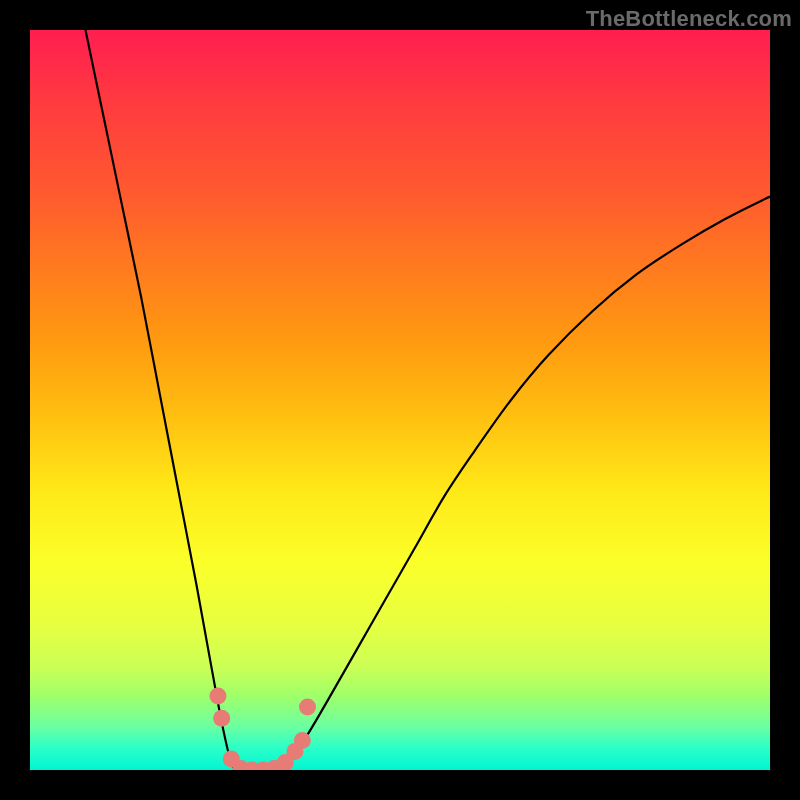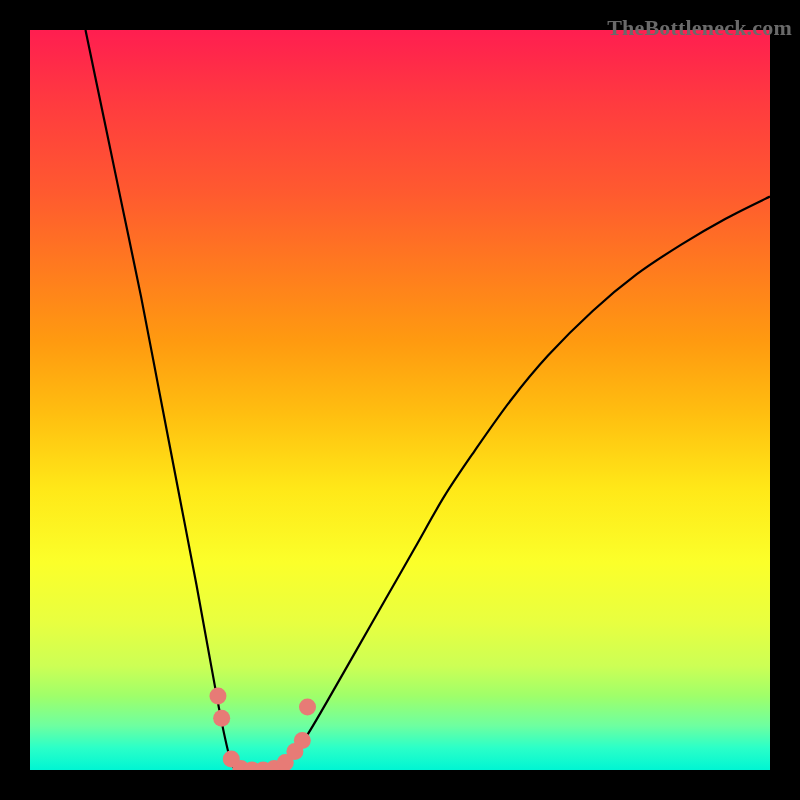--- a/index.html
+++ b/index.html
@@ -27,26 +27,25 @@
       #ccff55 86%,
       #9fff6a 90%,
       #6effa0 94%,
       #2bffc8 97%,
       #00f5d3 100%);
   }
   .watermark {
     position: absolute;
     top: 6px;
     right: 8px;
-    font-family: Liberation Serif, serif;
+    font-family: Liberation Sans, sans-serif;
     font-size: 22px;
     font-weight: 600;
     color: #6a6a6a;
     letter-spacing: 0.2px;
-    margin-top: 9px;
   }
   svg { position: absolute; left: 0; top: 0; }
   .curve { fill: none; stroke: #000; stroke-width: 2.2; }
   .marker { fill: #e77b76; }
 </style>
 </head>
 <body>
 
 <div class="frame">
   <div class="plot">

